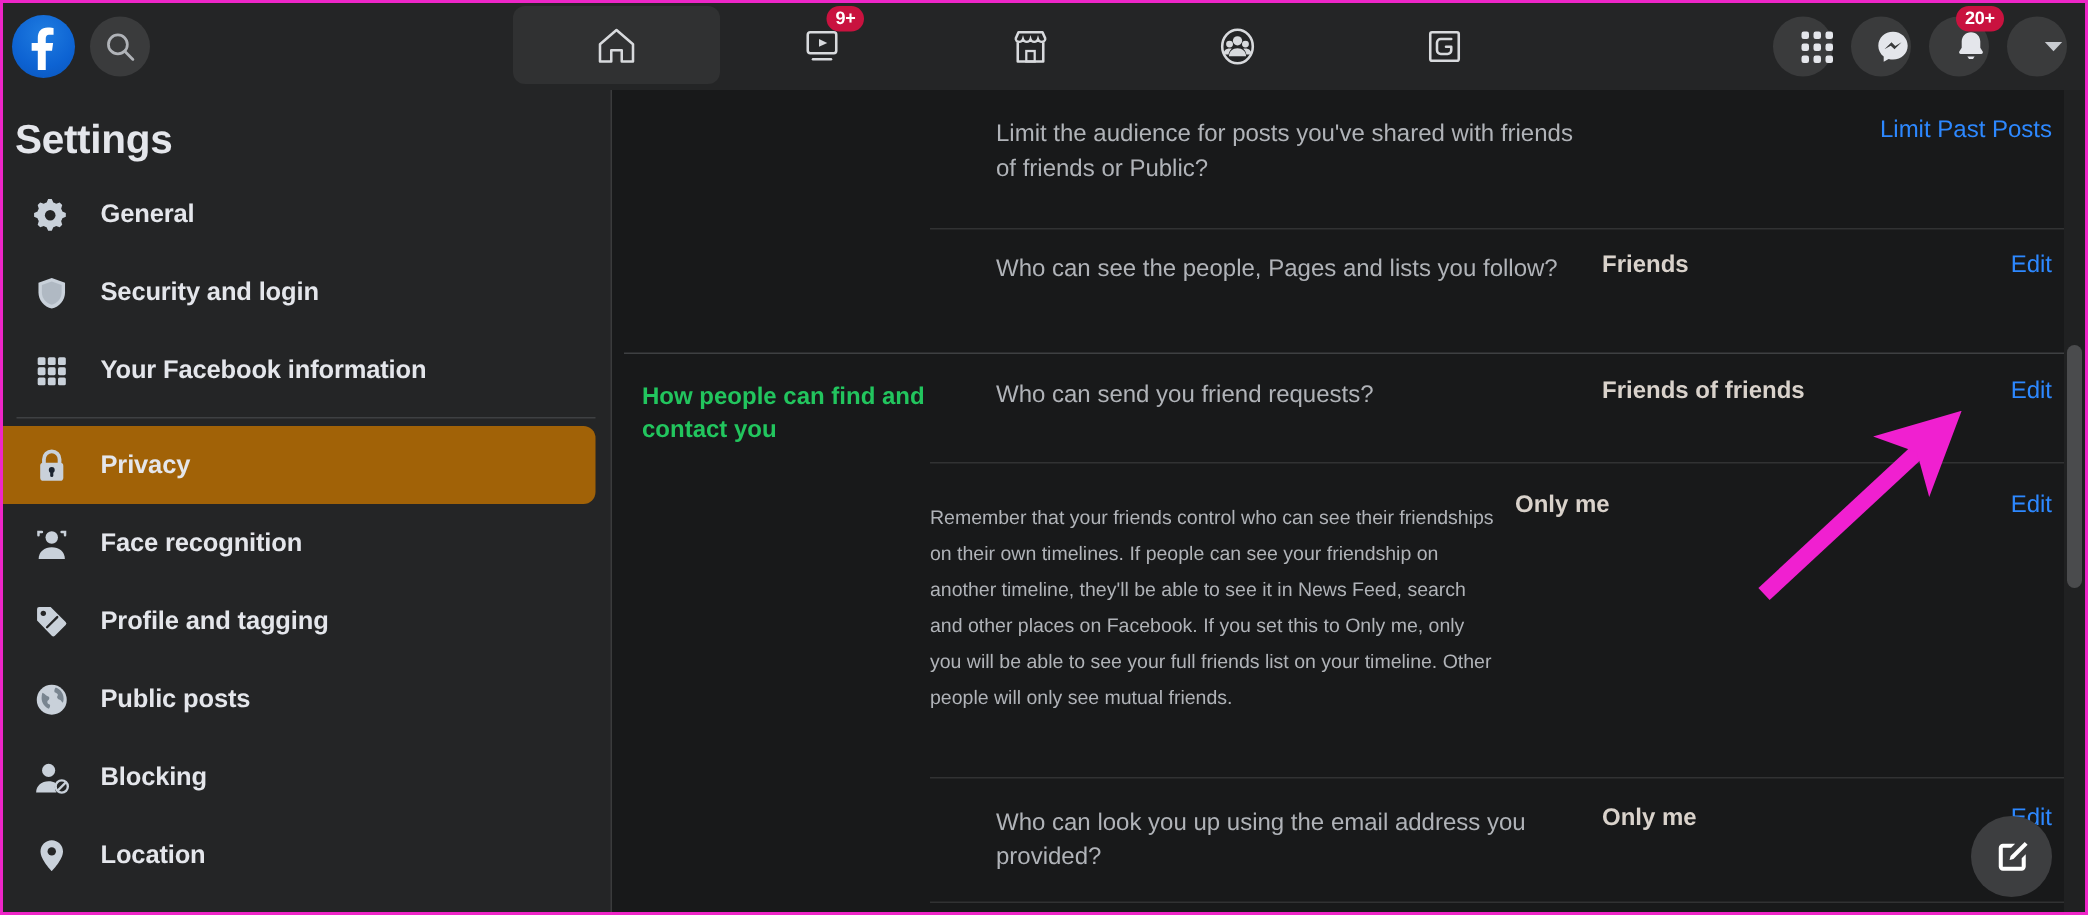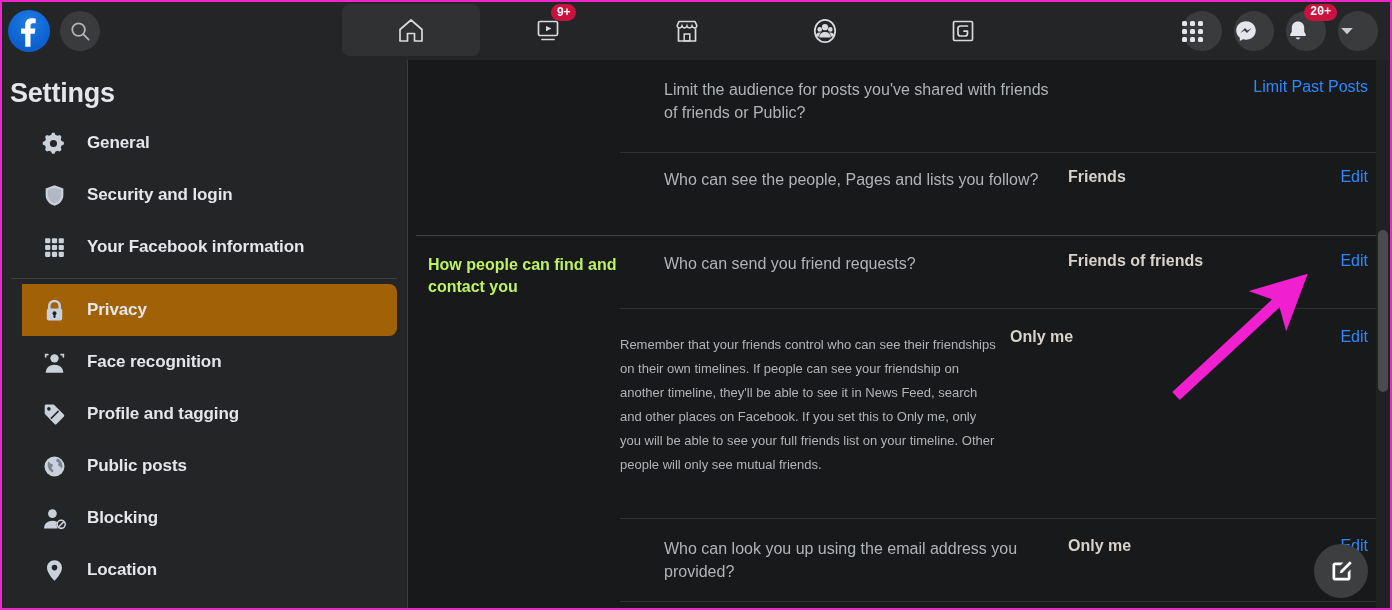--- a/index.html
+++ b/index.html
@@ -69,22 +69,22 @@
   }
   .nav-tab .badge { top: 2px; left: 50%; margin-left: 2px; }
 
   .tb-right {
     position: absolute; right: 12px; top: 0; height: 58px;
     display: flex; align-items: center; gap: 12px;
   }
   .circ-btn {
     width: 40px; height: 40px; border-radius: 50%;
     background: #3a3b3c;
-    display: flex; align-items: center; justify-content: flex-start;
-    position: relative; cursor: pointer; flex: none; font-family: Liberation Mono, monospace;
+    display: flex; align-items: center; justify-content: flex-end;
+    position: relative; cursor: pointer; flex: none;
   }
   .circ-btn .badge { top: -7px; left: 18px; }
 
   
   .dots9 { display: grid; grid-template-columns: repeat(3, 5px); grid-gap: 3px; }
   .dots9 i { display:block; width:5px; height:5px; border-radius:1.5px; background:#e4e6eb; }
 
   
   #body {
     position: absolute; left: 0; top: 58px;
@@ -108,21 +108,20 @@
     letter-spacing: -0.2px;
   }
   .side-item {
     display: flex; align-items: center;
     gap: 20px;
     height: 52px;
     padding-left: 19px;
     cursor: pointer;
     border-radius: 0 8px 8px 0;
     margin-right: 10px;
-    margin-left: 20px;
   }
   .side-item.selected { background: #a16207; }
   .side-label {
     font-size: 17px; font-weight: bold; color: #e4e6eb;
     letter-spacing: -0.1px;
   }
   .side-ico { width: 26px; height: 26px; flex: none; display:flex; align-items:center; justify-content:center; }
   .side-div {
     height: 1px; background: #3e4042;
     margin: 5px 10px 5px 9px;
@@ -142,21 +141,21 @@
   }
   .row {
     position: absolute;
     left: 0; right: 0;
     display: flex;
     align-items: flex-start;
   }
   .row-group-label {
     width: 212px;
     padding-left: 20px; padding-top: 2px;
-    font-size: 16px; font-weight: bold; color: #bef264;
+    font-size: 16px; font-weight: bold; color: #22c55e;
     line-height: 22px;
     flex: none;
   }
   .row-q {
     width: 392px;
     font-size: 16px; color: #b0b3b8;
     line-height: 23px;
     flex: none;
     margin-left: 44px;
   }

